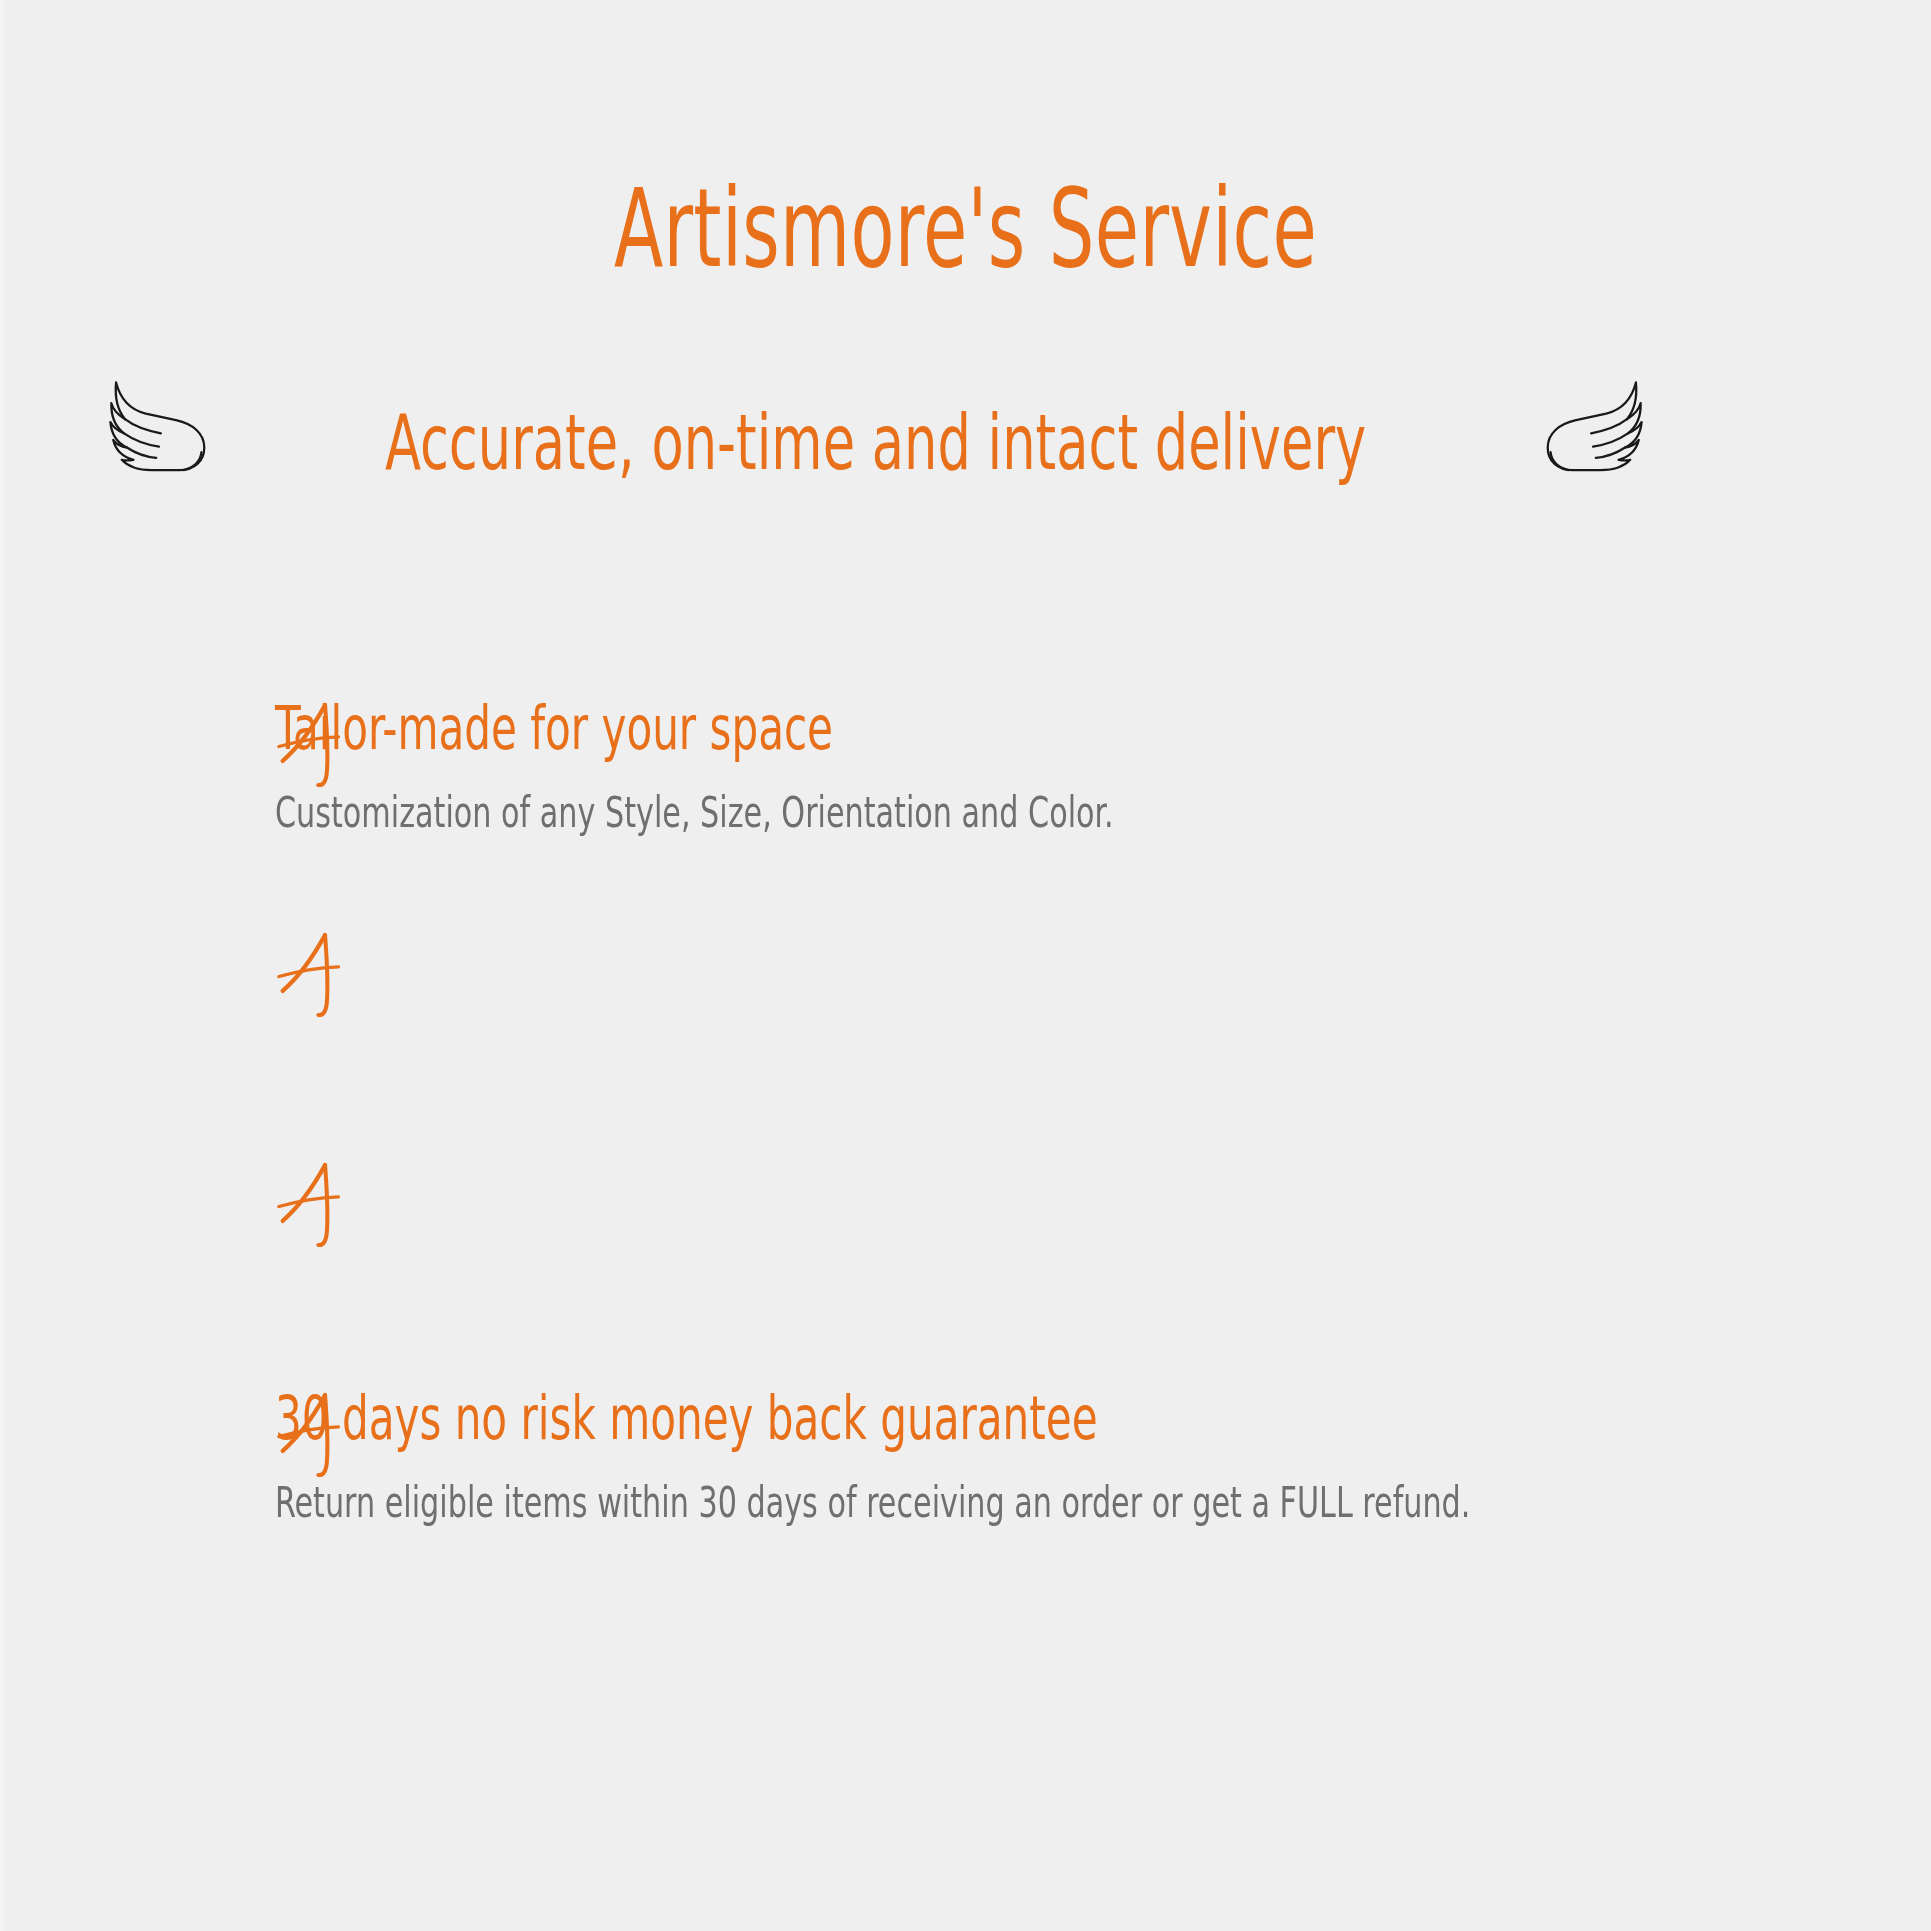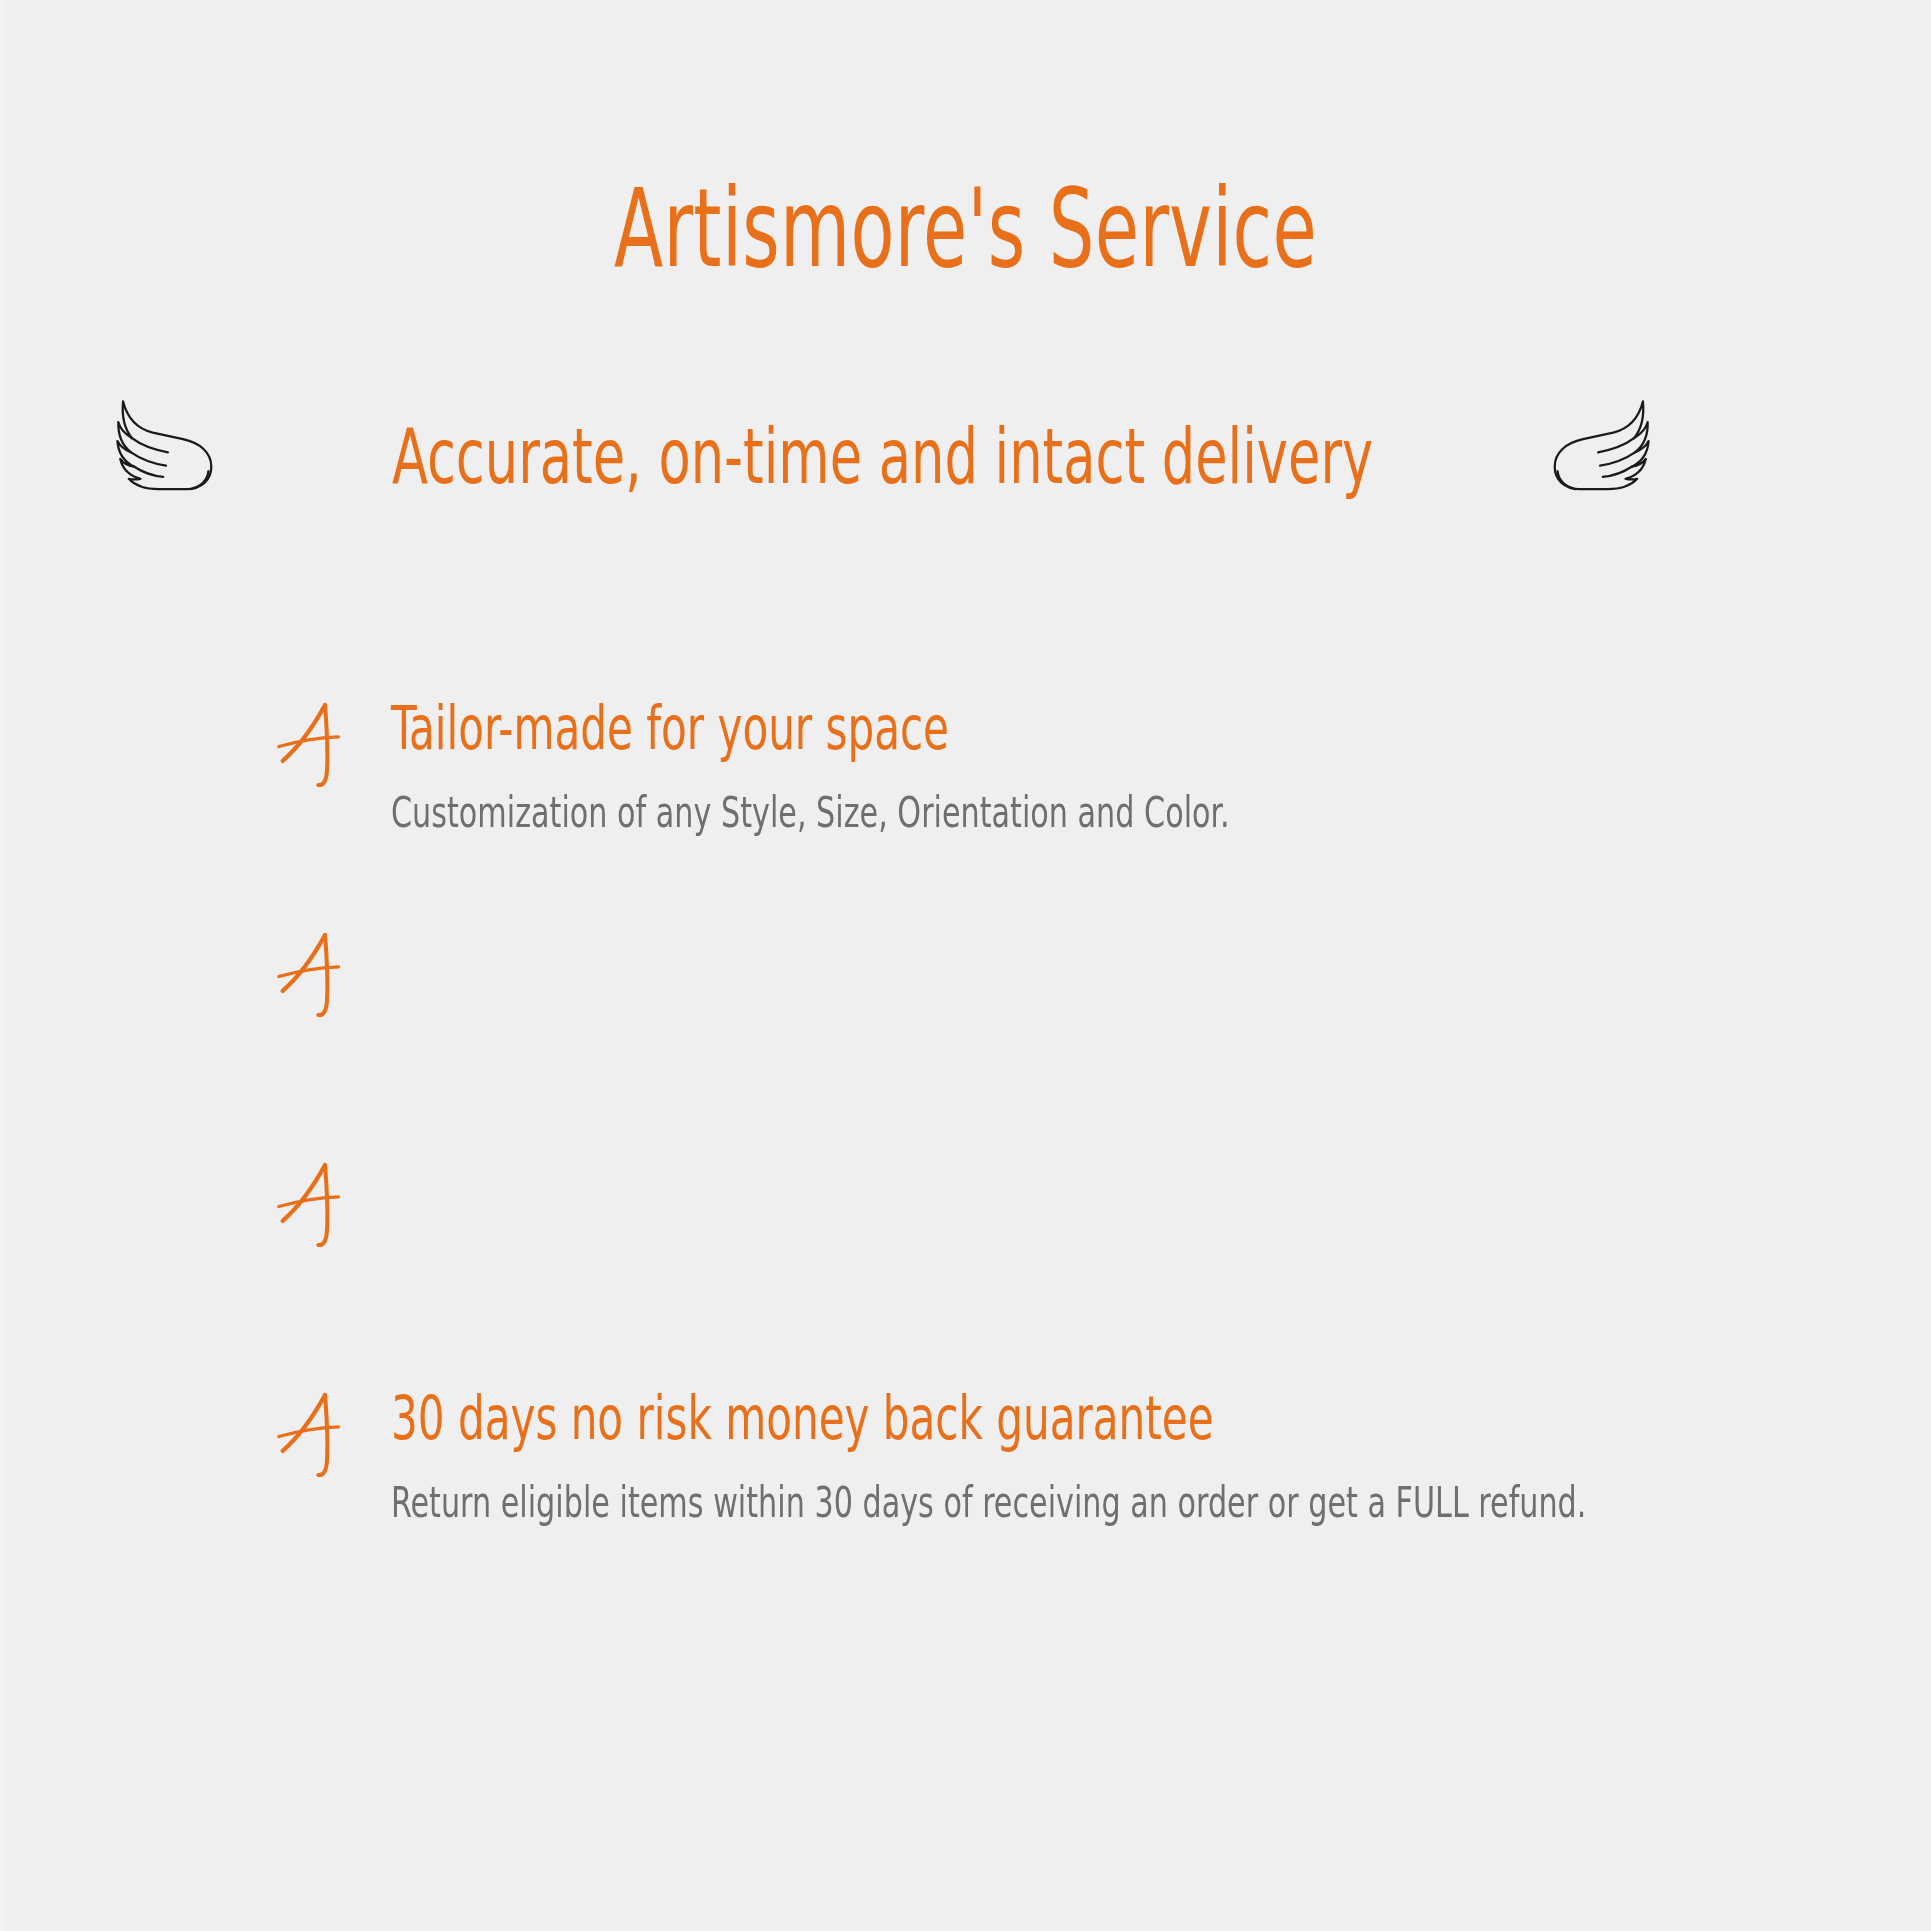--- a/index.html
+++ b/index.html
@@ -46,26 +46,26 @@
     font-weight: 400;
     letter-spacing: 0.5px;
     transform: scaleX(0.74);
     transform-origin: center top;
     white-space: nowrap;
   }
 
   
   .subtitle-row {
     position: absolute;
-    left: 11px;
+    left: 4px;
     top: 386px;
     width: 1744px;
     height: 126px;
     display: flex;
-    align-items: center;
+    align-items: flex-start;
     justify-content: center;
   }
   .wing {
     flex: 0 0 auto;
     width: 114px;
     height: 100px;
     display: block;
   }
   .wing.left  { margin-right: 13.5px; margin-top: -13.5px; }
   .wing.right { margin-left: 15.4px;  margin-top: -13.5px; transform: scaleX(-1); }
@@ -97,21 +97,20 @@
 
   .bullet-a {
     position: absolute;
     left: 0;
     top: 3.9px;
     width: 77px;
     height: 89px;
   }
 
   .feature-body {
-    margin-left: 116px;
   }
 
   .feature-title {
     color: #E8701A;
     font-size: 60px;
     line-height: 1.06;
     font-weight: 400;
     white-space: nowrap;
     transform: scaleX(0.78);
     transform-origin: left center;

